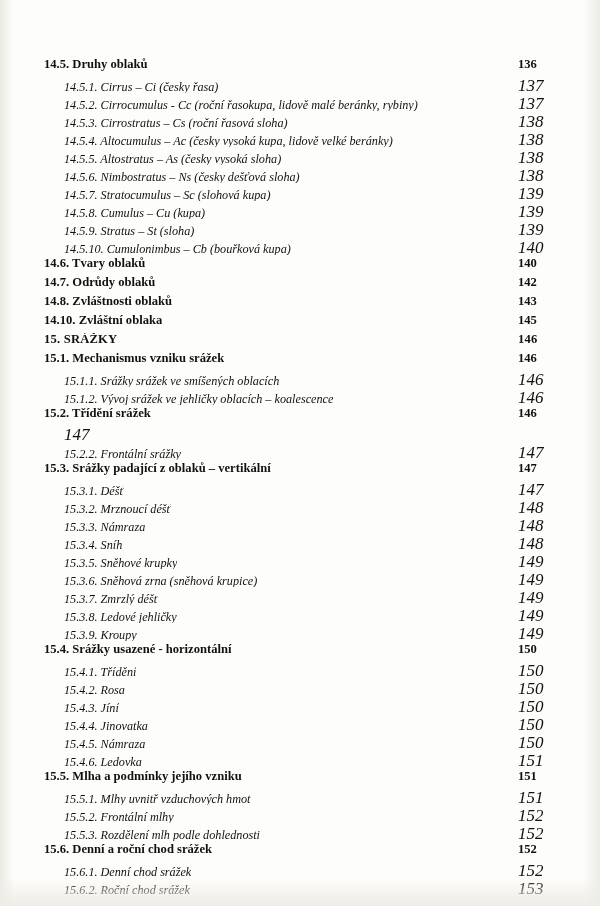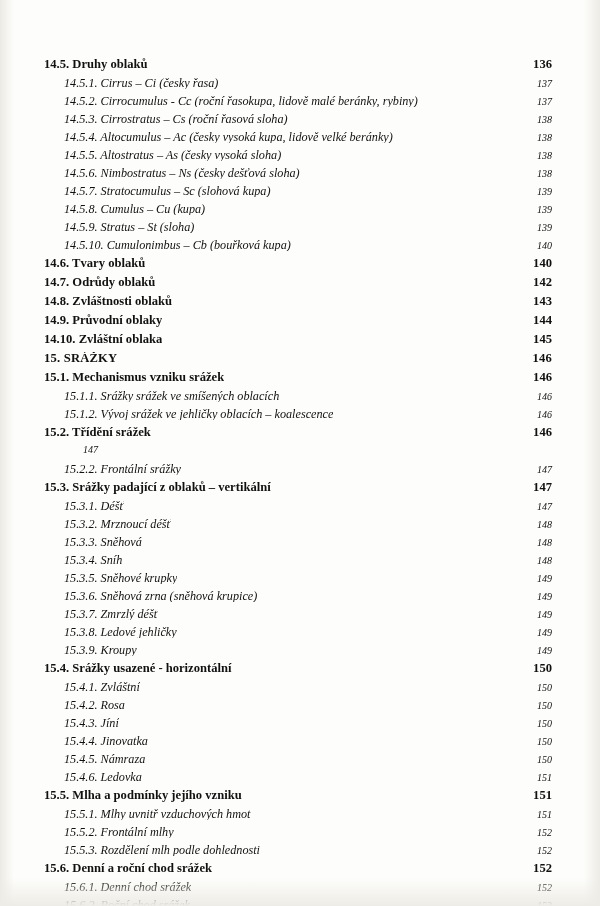--- a/index.html
+++ b/index.html
@@ -31,21 +31,20 @@
     align-items: baseline;
     justify-content: space-between;
     line-height: 1.0;
     white-space: nowrap;
   }
   .toc-label {
     display: inline-block;
   }
   .toc-page {
     display: inline-block;
-    text-align: right;
     font-style: normal;
   }
   
   .lvl2 {
     font-weight: bold;
     font-style: normal;
     font-size: 12.6px;
     padding-left: 0px;
     height: 19px;
   }
@@ -70,21 +69,21 @@
   .lvl3 {
     font-style: italic;
     font-weight: normal;
     font-size: 12.2px;
     padding-left: 20px;
     height: 18px;
   }
   .lvl3 .toc-page {
     font-style: italic;
     font-weight: normal;
-    font-size: 10px;
+    font-size: 17px;
   }
   .toc-row .toc-page {
     min-width: 34px;
     flex: 0 0 auto;
   }
   .toc-label {
     flex: 0 1 auto;
     overflow: hidden;
     text-overflow: clip;
   }
@@ -169,24 +168,20 @@
       </div>
       <div class="toc-row lvl2">
         <span class="toc-label">14.7. Odrůdy oblaků</span>
         <span class="toc-page">142</span>
       </div>
       <div class="toc-row lvl2">
         <span class="toc-label">14.8. Zvláštnosti oblaků</span>
         <span class="toc-page">143</span>
       </div>
       <div class="toc-row lvl2">
-        <span class="toc-label">14.9. Průvodní oblaky</span>
-        <span class="toc-page">144</span>
-      </div>
-      <div class="toc-row lvl2">
         <span class="toc-label">14.10. Zvláštní oblaka</span>
         <span class="toc-page">145</span>
       </div>
       <div class="toc-row lvl1">
         <span class="toc-label">15. SRÁŽKY</span>
         <span class="toc-page">146</span>
       </div>
       <div class="toc-row lvl2">
         <span class="toc-label">15.1. Mechanismus vzniku srážek</span>
         <span class="toc-page">146</span>
@@ -216,21 +211,21 @@
       </div>
       <div class="toc-row lvl3">
         <span class="toc-label">15.3.1. Déšť</span>
         <span class="toc-page">147</span>
       </div>
       <div class="toc-row lvl3">
         <span class="toc-label">15.3.2. Mrznoucí déšť</span>
         <span class="toc-page">148</span>
       </div>
       <div class="toc-row lvl3">
-        <span class="toc-label">15.3.3. Sněhová</span>
+        <span class="toc-label">15.3.3. Námraza</span>
         <span class="toc-page">148</span>
       </div>
       <div class="toc-row lvl3">
         <span class="toc-label">15.3.4. Sníh</span>
         <span class="toc-page">148</span>
       </div>
       <div class="toc-row lvl3">
         <span class="toc-label">15.3.5. Sněhové krupky</span>
         <span class="toc-page">149</span>
       </div>
@@ -248,21 +243,21 @@
       </div>
       <div class="toc-row lvl3">
         <span class="toc-label">15.3.9. Kroupy</span>
         <span class="toc-page">149</span>
       </div>
       <div class="toc-row lvl2">
         <span class="toc-label">15.4. Srážky usazené - horizontální</span>
         <span class="toc-page">150</span>
       </div>
       <div class="toc-row lvl3">
-        <span class="toc-label">15.4.1. Zvláštní</span>
+        <span class="toc-label">15.4.1. Třídění</span>
         <span class="toc-page">150</span>
       </div>
       <div class="toc-row lvl3">
         <span class="toc-label">15.4.2. Rosa</span>
         <span class="toc-page">150</span>
       </div>
       <div class="toc-row lvl3">
         <span class="toc-label">15.4.3. Jíní</span>
         <span class="toc-page">150</span>
       </div>

